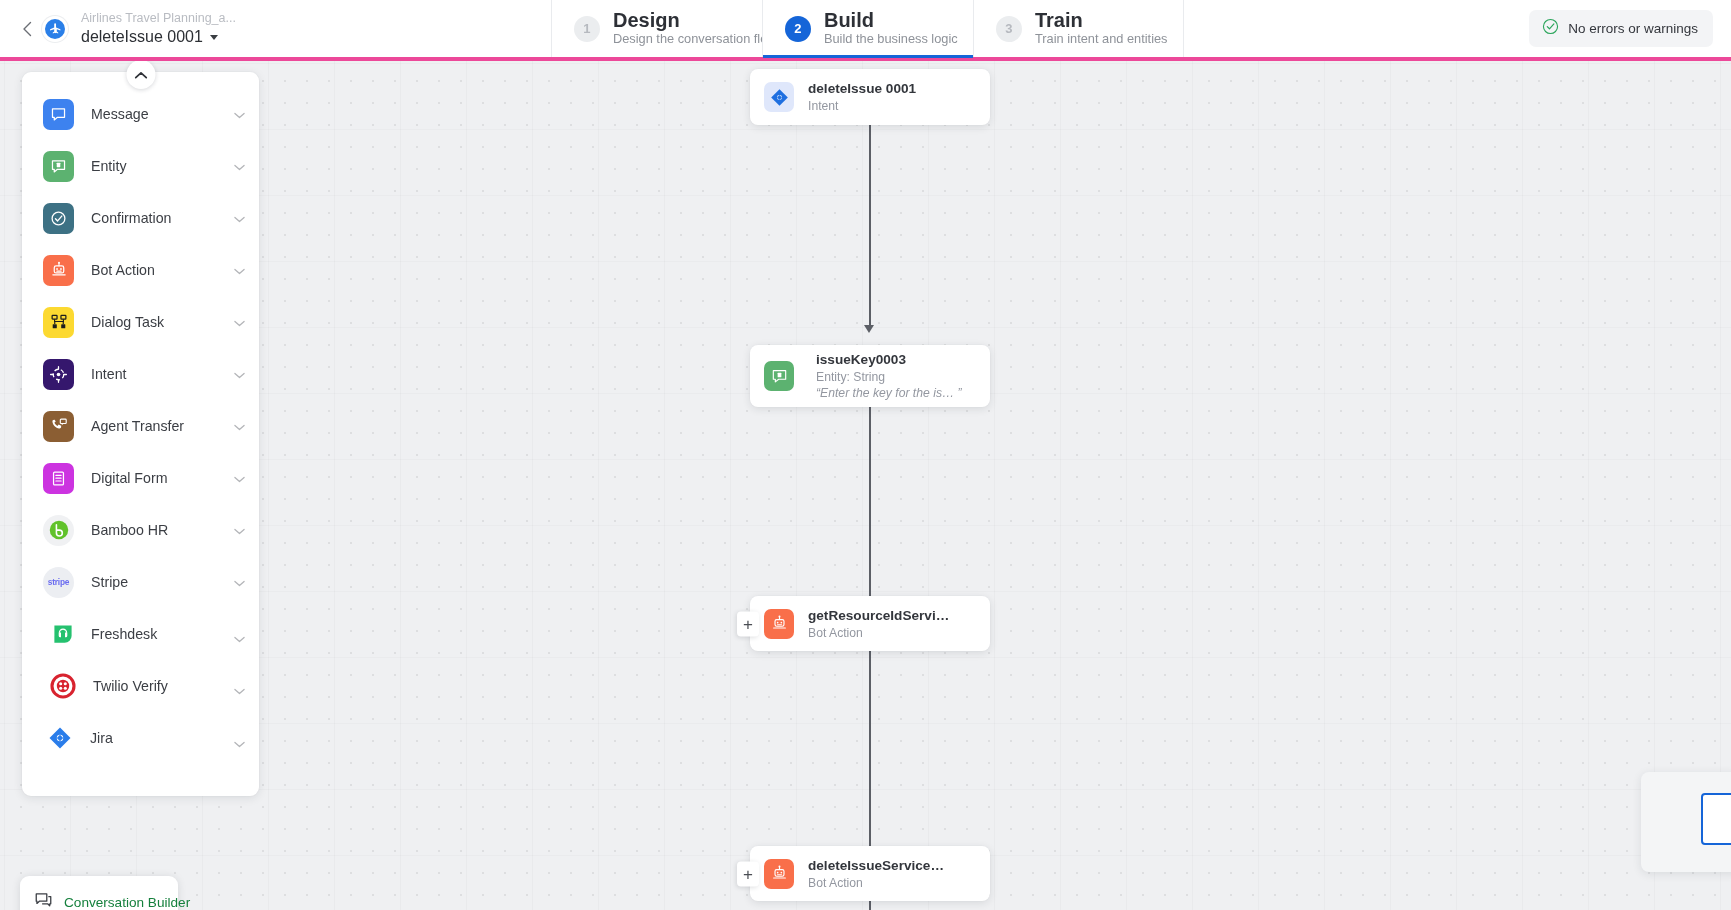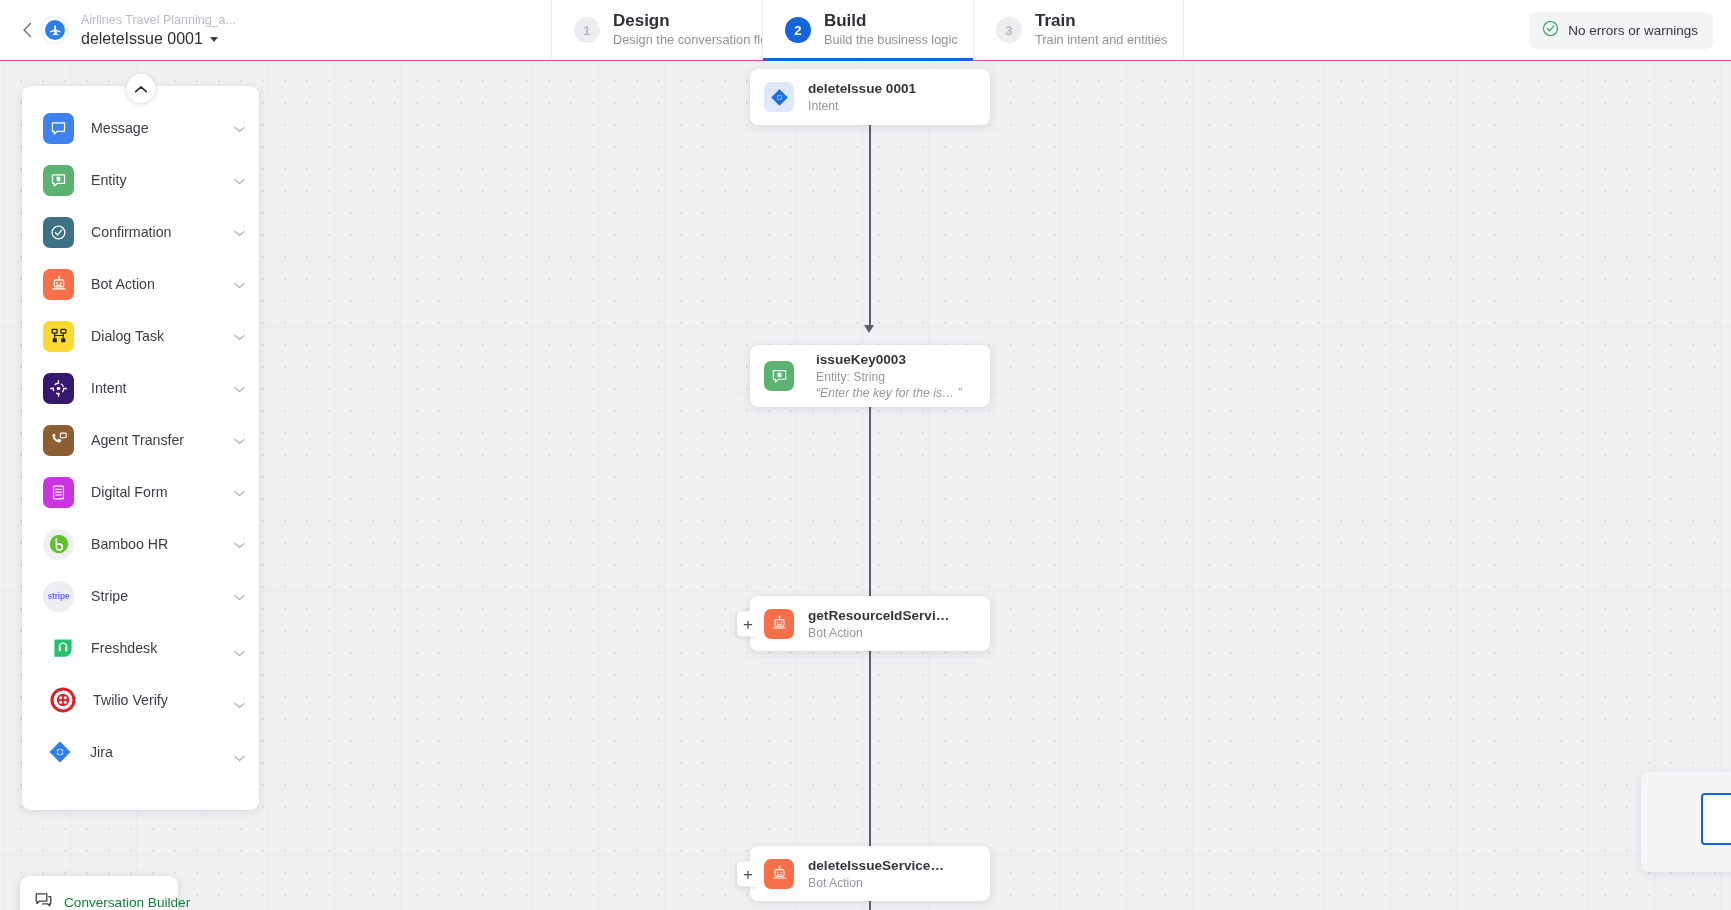--- a/index.html
+++ b/index.html
@@ -8,21 +8,21 @@
     overflow: hidden;
     font-family: "Liberation Sans", sans-serif;
     background: #eff0f2;
   }
 
   
   .header {
     position: absolute; top: 0; left: 0;
     width: 1731px; height: 61px;
     background: #ffffff;
-    border-bottom: 1px solid #ec4899;
+    border-bottom: 4px solid #ec4899;
     display: flex; align-items: stretch;
     z-index: 40;
   }
   .hdr-back {
     width: 42px; display: flex; align-items: center; justify-content: center;
     padding-left: 12px;
     cursor: pointer;
   }
   .hdr-back svg { display:block; }
   .hdr-logo {
@@ -76,21 +76,21 @@
     background: #1565d8;
   }
   .step-num {
     width: 26px; height: 26px; border-radius: 50%;
     background: #ebedef; color: #b6b9bf;
     font-size: 13px; font-weight: bold;
     display: flex; align-items: center; justify-content: center;
     margin-right: 13px; flex: none;
   }
   .step.active .step-num { background: #1565d8; color: #fff; }
-  .step-name { font-size: 17px; font-weight: bold; color: #2d3036; line-height: 18px; white-space: nowrap;}
+  .step-name { font-size: 20px; font-weight: bold; color: #2d3036; line-height: 18px; white-space: nowrap;}
   .step-desc { font-size: 12.8px; color: #8e9299; line-height: 17px; margin-top: 1px; white-space: nowrap;}
 
   .hdr-spacer { flex: 1; }
   .hdr-status {
     align-self: center; margin-right: 18px;
     display: flex; align-items: center; gap: 9px;
     background: #f3f4f6; border-radius: 7px;
     padding: 8px 15px 8px 13px;
     cursor: pointer;
   }
@@ -105,21 +105,21 @@
       linear-gradient(to right, rgba(0,0,0,0.022) 1px, transparent 1px),
       linear-gradient(to bottom, rgba(0,0,0,0.018) 1px, transparent 1px),
       radial-gradient(circle, rgba(0,0,0,0.075) 1.1px, transparent 1.3px);
     background-size: 66px 66px, 66px 66px, 22px 22px;
     background-position: 4px 2px, 4px 2px, 10px 9px;
     overflow: hidden;
   }
 
   
   .palette {
-    position: absolute; left: 22px; top: 25px;
+    position: absolute; left: 22px; top: 11px;
     width: 237px; height: 724px;
     background: #ffffff;
     border-radius: 9px;
     box-shadow: 0 2px 10px rgba(30,36,50,0.10), 0 0 0 1px rgba(0,0,0,0.015);
     padding-top: 16px;
     z-index: 20;
   }
   .palette-collapse {
     position: absolute; top: -12px; left: 50%; transform: translateX(-50%);
     width: 29px; height: 29px; border-radius: 50%;

